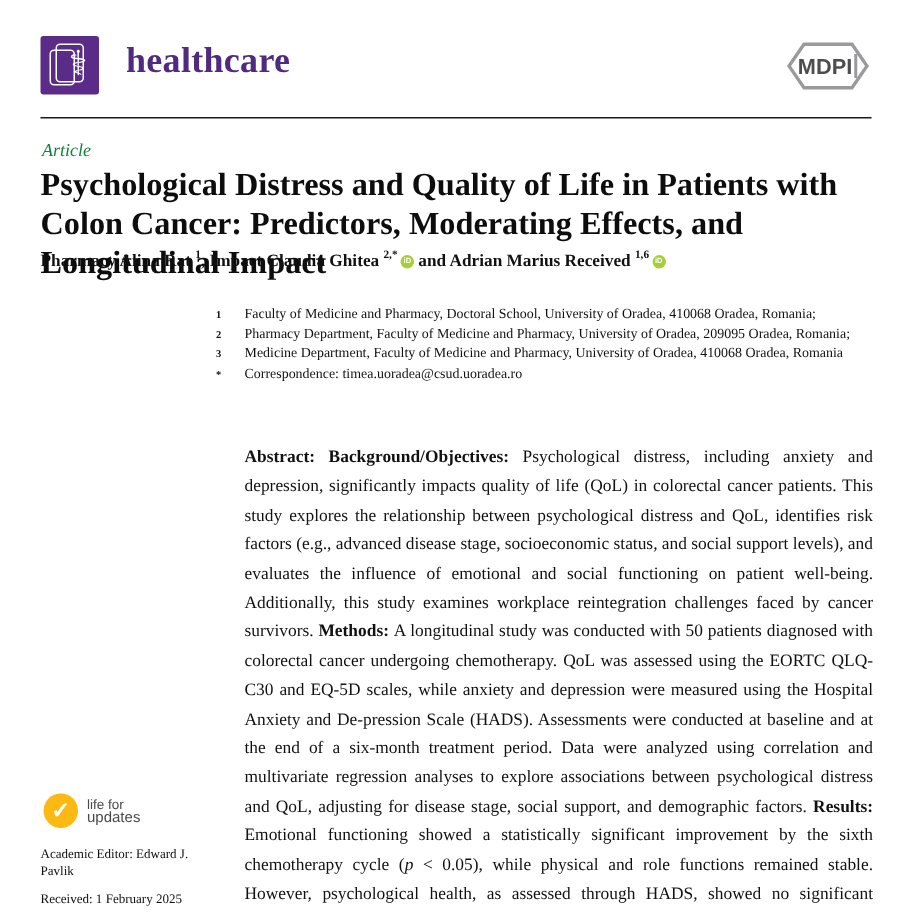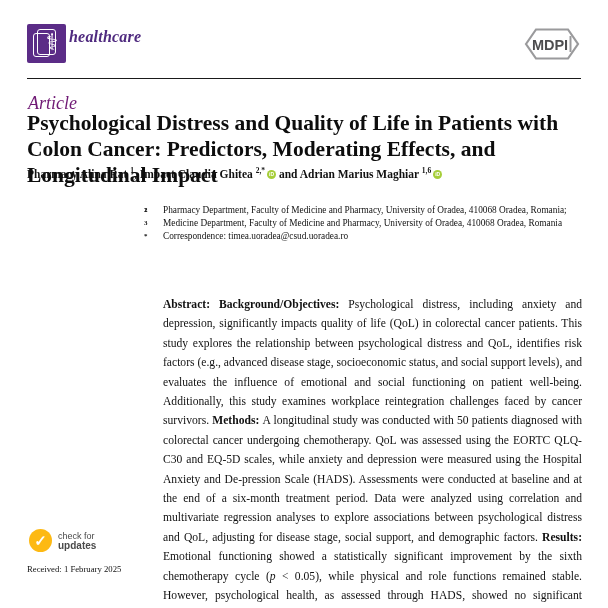--- a/index.html
+++ b/index.html
@@ -28,35 +28,35 @@
     background: transparent;
   }
   .sheet-back { left: 6px; top: 9px; width: 17px; height: 24px; }
   .sheet-front { left: 10px; top: 5px; width: 19px; height: 26px; }
   .caduceus {
     position: absolute; left: 11px; top: 5px;
     width: 28px; text-align: center;
     color: #ffffff; font-size: 23px; line-height: 28px;
   }
   .journal-name {
-    position: absolute; left: 42px; top: 4px;
-    font-style: italic; font-weight: bold;
-    font-size: 16px; color: #4f2a7f;
+    position: absolute; left: 57px; top: 4px;
+    font-weight: bold;
+    font-size: 24px; color: #4f2a7f;
     letter-spacing: 0.2px;
   }
   .mdpi-logo { position: absolute; right: 0; top: 2px; width: 58px; height: 36px; }
   
   .top-rule {
     position: absolute; left: 27px; right: 27px; top: 78px;
     border-top: 1.5px solid #1a1a1a;
   }
   
   .article-type {
     position: absolute; left: 28px; top: 93px;
-    font-style: italic; font-size: 18px; color: #701a75;
+    font-style: italic; font-size: 12px; color: #15803d;
   }
   .paper-title {
     position: absolute; left: 27px; top: 110px; width: 560px;
     font-size: 21.5px; font-weight: bold; line-height: 26px;
     color: #0d0d0d;
   }
   .authors {
     position: absolute; left: 27px; top: 168px; width: 560px;
     font-size: 11.5px; font-weight: bold; color: #111;
   }
@@ -97,21 +97,21 @@
     width: 23px; height: 23px; border-radius: 50%;
     background: #fdb913;
     color: #ffffff; font-size: 15px; font-weight: bold;
     text-align: center; line-height: 23px;
     font-family: "Liberation Sans", sans-serif;
   }
   .badge-text {
     font-family: "Liberation Sans", sans-serif;
     font-size: 9px; line-height: 10px; color: #4a4a4a;
   }
-  .badge-text .b2 { font-weight: bold; font-size: 10px; }
+  .badge-text .b2 { font-weight: normal; font-size: 10px; }
   .sidebar .ed-line { margin-bottom: 8px; }
   .sidebar .date-line { margin-top: 4px; }
 </style>
 </head>
 <body>
 
 <div class="page">
 
   <div class="header">
     <div class="logo-box">
@@ -124,47 +124,49 @@
       <polygon points="3,18 13,3.5 45,3.5 55,18 45,32.5 13,32.5" fill="none" stroke="#9a9a9c" stroke-width="2.2"></polygon>
       <text x="27" y="23.5" text-anchor="middle" font-family="Liberation Sans, sans-serif" font-weight="bold" font-size="14.5" fill="#4d4d4f">MDPI</text>
       <line x1="47.5" y1="10" x2="47.5" y2="26" stroke="#9a9a9c" stroke-width="2"></line>
     </svg>
   </div>
 
   <div class="top-rule"></div>
 
   <div class="article-type">Article</div>
   <h1 class="paper-title">Psychological Distress and Quality of Life in Patients with Colon Cancer: Predictors, Moderating Effects, and Longitudinal Impact</h1>
-  <div class="authors" id="authors"><span>Pharmacy Alina Rat </span><sup>1</sup>, <span>Impact Claudia Ghitea </span><sup>2,*</sup><span class="orcid">iD</span> and <span>Adrian Marius Maghiar </span><sup>1,6</sup><span class="orcid">iD</span></div>
+  <div class="authors" id="authors"><span>Pharmacy Alina Rat </span><sup>1</sup>, <span>Impact Claudia Ghitea </span><sup>2,*</sup><span class="orcid">iD</span> and <span>Adrian Marius Received </span><sup>1,6</sup><span class="orcid">iD</span></div>
 
   <div class="affiliations" id="affiliations">
       <div class="aff-row">
         <span class="aff-marker">1</span>
+        <div>Faculty of Medicine and Pharmacy, Doctoral School, University of Oradea, 410068 Oradea, Romania;</div>
       </div>
       <div class="aff-row">
         <span class="aff-marker">2</span>
-        <div>Pharmacy Department, Faculty of Medicine and Pharmacy, University of Oradea, 410068 Oradea, Romania;</div>
+        <div>Pharmacy Department, Faculty of Medicine and Pharmacy, University of Oradea, 209095 Oradea, Romania;</div>
       </div>
       <div class="aff-row">
         <span class="aff-marker">3</span>
         <div>Medicine Department, Faculty of Medicine and Pharmacy, University of Oradea, 410068 Oradea, Romania</div>
       </div>
       <div class="aff-row">
         <span class="aff-marker">*</span>
         <div>Correspondence: timea.uoradea@csud.uoradea.ro</div>
       </div>
     </div>
 
   <div class="abstract" id="abstract"><span style="font-weight: bold;">Abstract: Background/Objectives: </span><span>Psychological distress, including anxiety and depression, significantly impacts quality of life (QoL) in colorectal cancer patients. This study explores the relationship between psychological distress and QoL, identifies risk factors (e.g., advanced disease stage, socioeconomic status, and social support levels), and evaluates the influence of emotional and social functioning on patient well-being. Additionally, this study examines workplace reintegration challenges faced by cancer survivors. </span><span style="font-weight: bold;">Methods: </span><span>A longitudinal study was conducted with 50 patients diagnosed with colorectal cancer undergoing chemotherapy. QoL was assessed using the EORTC QLQ-C30 and EQ-5D scales, while anxiety and depression were measured using the Hospital Anxiety and De-pression Scale (HADS). Assessments were conducted at baseline and at the end of a six-month treatment period. Data were analyzed using correlation and multivariate regression analyses to explore associations between psychological distress and QoL, adjusting for disease stage, social support, and demographic factors. </span><span style="font-weight: bold;">Results: </span><span>Emotional functioning showed a statistically significant improvement by the sixth chemotherapy cycle (</span><span style="font-style: italic;">p</span><span> &lt; 0.05), while physical and role functions remained stable. However, psychological health, as assessed through HADS, showed no significant improvement, highlighting the need for targeted psychological support. Negative correlations were observed between QoL scores and anxiety and depression levels, with stronger associations detected in the later stages of treatment. Patients with advanced disease stages and poor social support were identified as high-risk groups for psychological distress. Effect sizes (Cohen’s d)</span></div>
 
   <div class="sidebar">
     <div class="badge">
       <div class="badge-circle">✓</div>
       <div class="badge-text">
-        <div class="b1">check for</div>
+        <div class="b1">life for</div>
         <div class="b2">updates</div>
       </div>
     </div>
+    <div class="ed-line">Academic Editor: Edward J. Pavlik</div>
     <div class="date-line">Received: 1 February 2025</div>
 
   </div>
 
 </div>
 
 </body></html>

